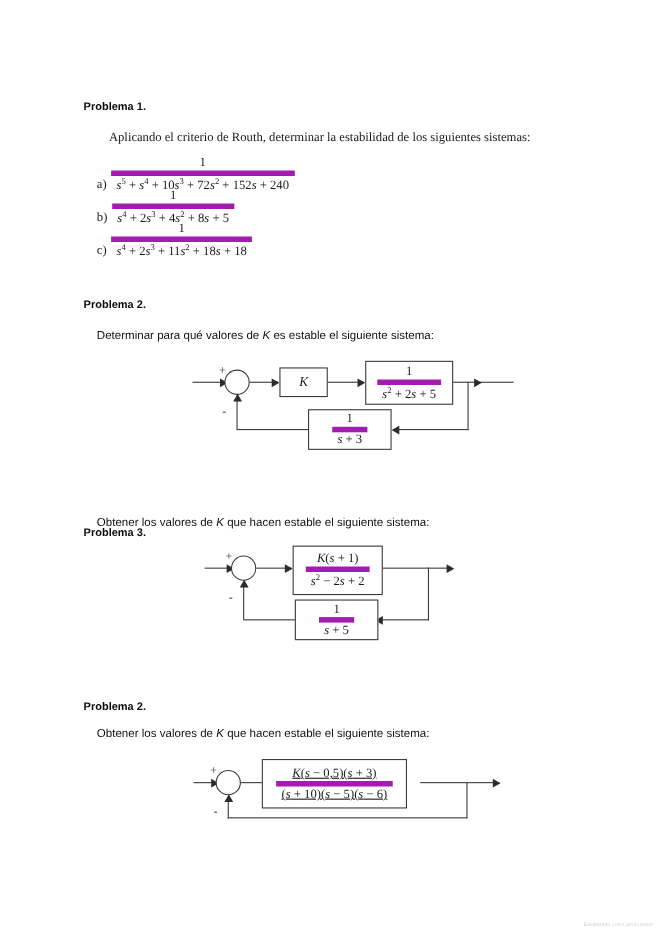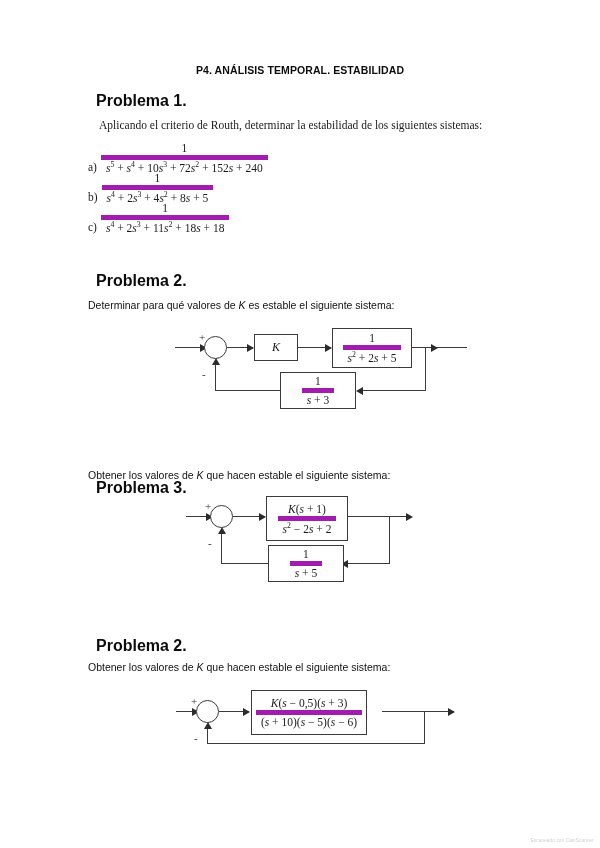--- a/index.html
+++ b/index.html
@@ -28,22 +28,22 @@
     top: 64px;
     width: 600px;
     text-align: center;
     font-size: 10.5px;
     font-weight: bold;
     letter-spacing: .1px;
     color: #0c0c0c;
   }
   .prob-head {
     position: absolute;
-    left: 96px;
-    font-size: 16px;
+    left: 76px;
+    font-size: 10px;
     font-weight: bold;
     color: #0c0c0c;
   }
   .prob-text {
     position: absolute;
     left: 88px;
     font-size: 10.5px;
     color: #111111;
   }
   .prob-text .kv {
@@ -170,21 +170,20 @@
     color: #cfcfcf;
     letter-spacing: .15px;
     font-family: "Liberation Sans", sans-serif;
   }
 </style>
 </head>
 <body>
 
 <div class="page">
 
-  <div class="doc-title">P4. ANÁLISIS TEMPORAL. ESTABILIDAD</div>
 
   <div class="prob-head" style="top:92px;">Problema 1.</div>
   <div class="serif-line" style="top:119px;">Aplicando el criterio de Routh, determinar la estabilidad de los siguientes sistemas:</div>
 
   <div class="item-row" style="top:142px;">
     <span class="item-label">a)</span>
     <span class="mathfrac">
       <span class="num">1</span>
       <span class="den"><span class="mi">s</span><sup class="exn">5</sup> + <span class="mi">s</span><sup class="exn">4</sup> + 10<span class="mi">s</span><sup class="exn">3</sup> + 72<span class="mi">s</span><sup class="exn">2</sup> + 152<span class="mi">s</span> + 240</span>
     </span>
@@ -300,21 +299,21 @@
 
     <div class="wire h" style="left:0px; top:19px; width:18px;"></div>
     <div class="arrow-r" style="left:16px; top:15.5px;"></div>
     <div class="sumnode" style="left:20px; top:8px; width:23px; height:23px;"></div>
     <div class="sign" style="left:15px; top:4px;">+</div>
     <div class="sign" style="left:18px; top:41px;">-</div>
 
     <div class="wire h" style="left:43px; top:19px; width:30px;"></div>
     <div class="arrow-r" style="left:67px; top:15.5px;"></div>
 
-    <div class="blk" style="left:75px; top:-2px; width:116px; height:45px;">
+    <div class="blk" style="left:62px; top:-2px; width:132px; height:45px;text-decoration:underline;">
       <span class="mathfrac">
         <span class="num"><span class="mi">K</span>(<span class="mi">s</span> − 0,5)(<span class="mi">s</span> + 3)</span>
         <span class="den">(<span class="mi">s</span> + 10)(<span class="mi">s</span> − 5)(<span class="mi">s</span> − 6)</span>
       </span>
     </div>
 
     <div class="wire h" style="left:206px; top:19px; width:72px;"></div>
     <div class="arrow-r" style="left:272px; top:15.5px;"></div>
 
     <div class="wire v" style="left:248px; top:19px; height:33px;"></div>

